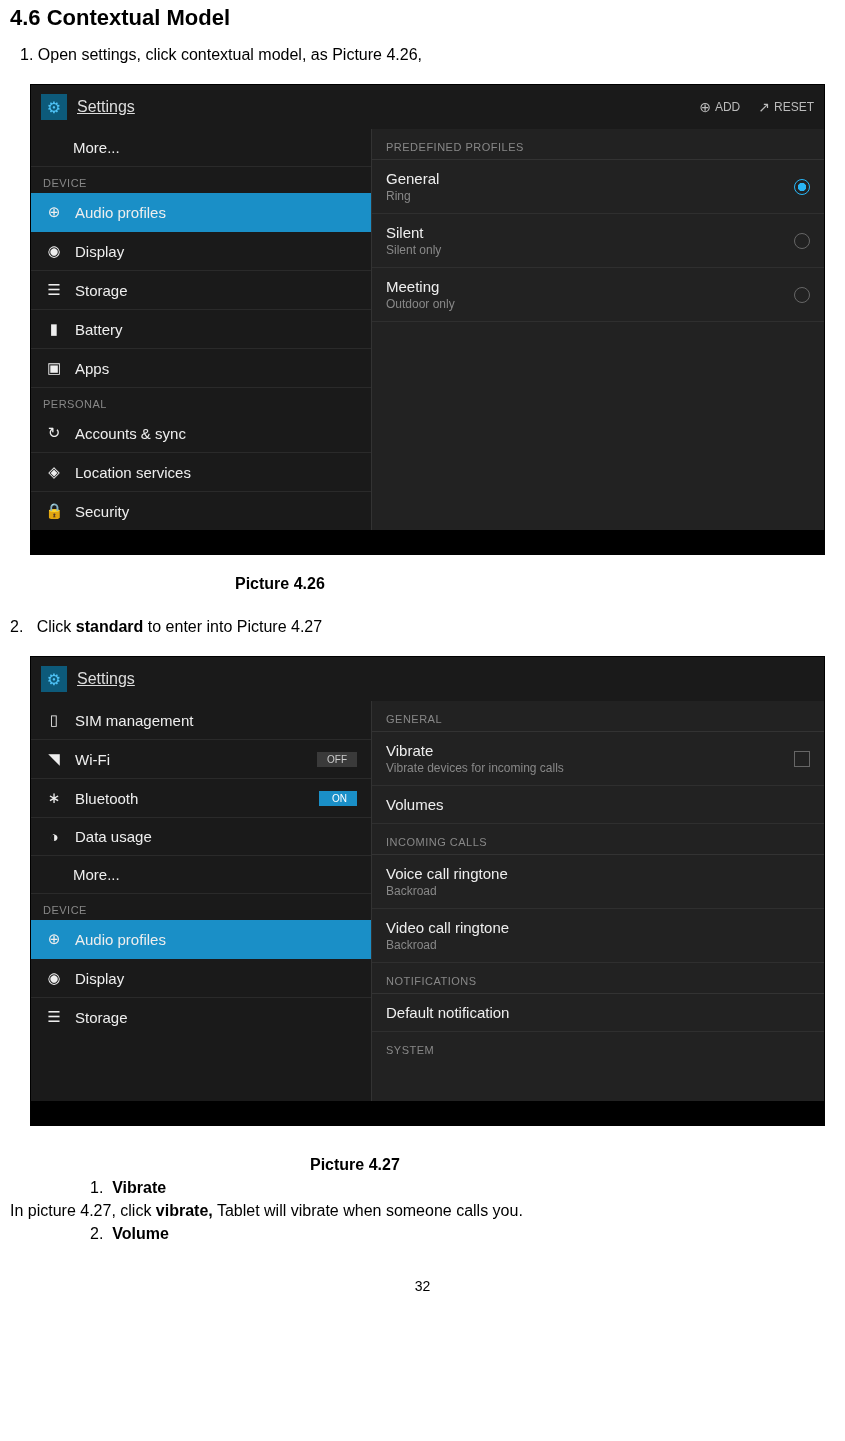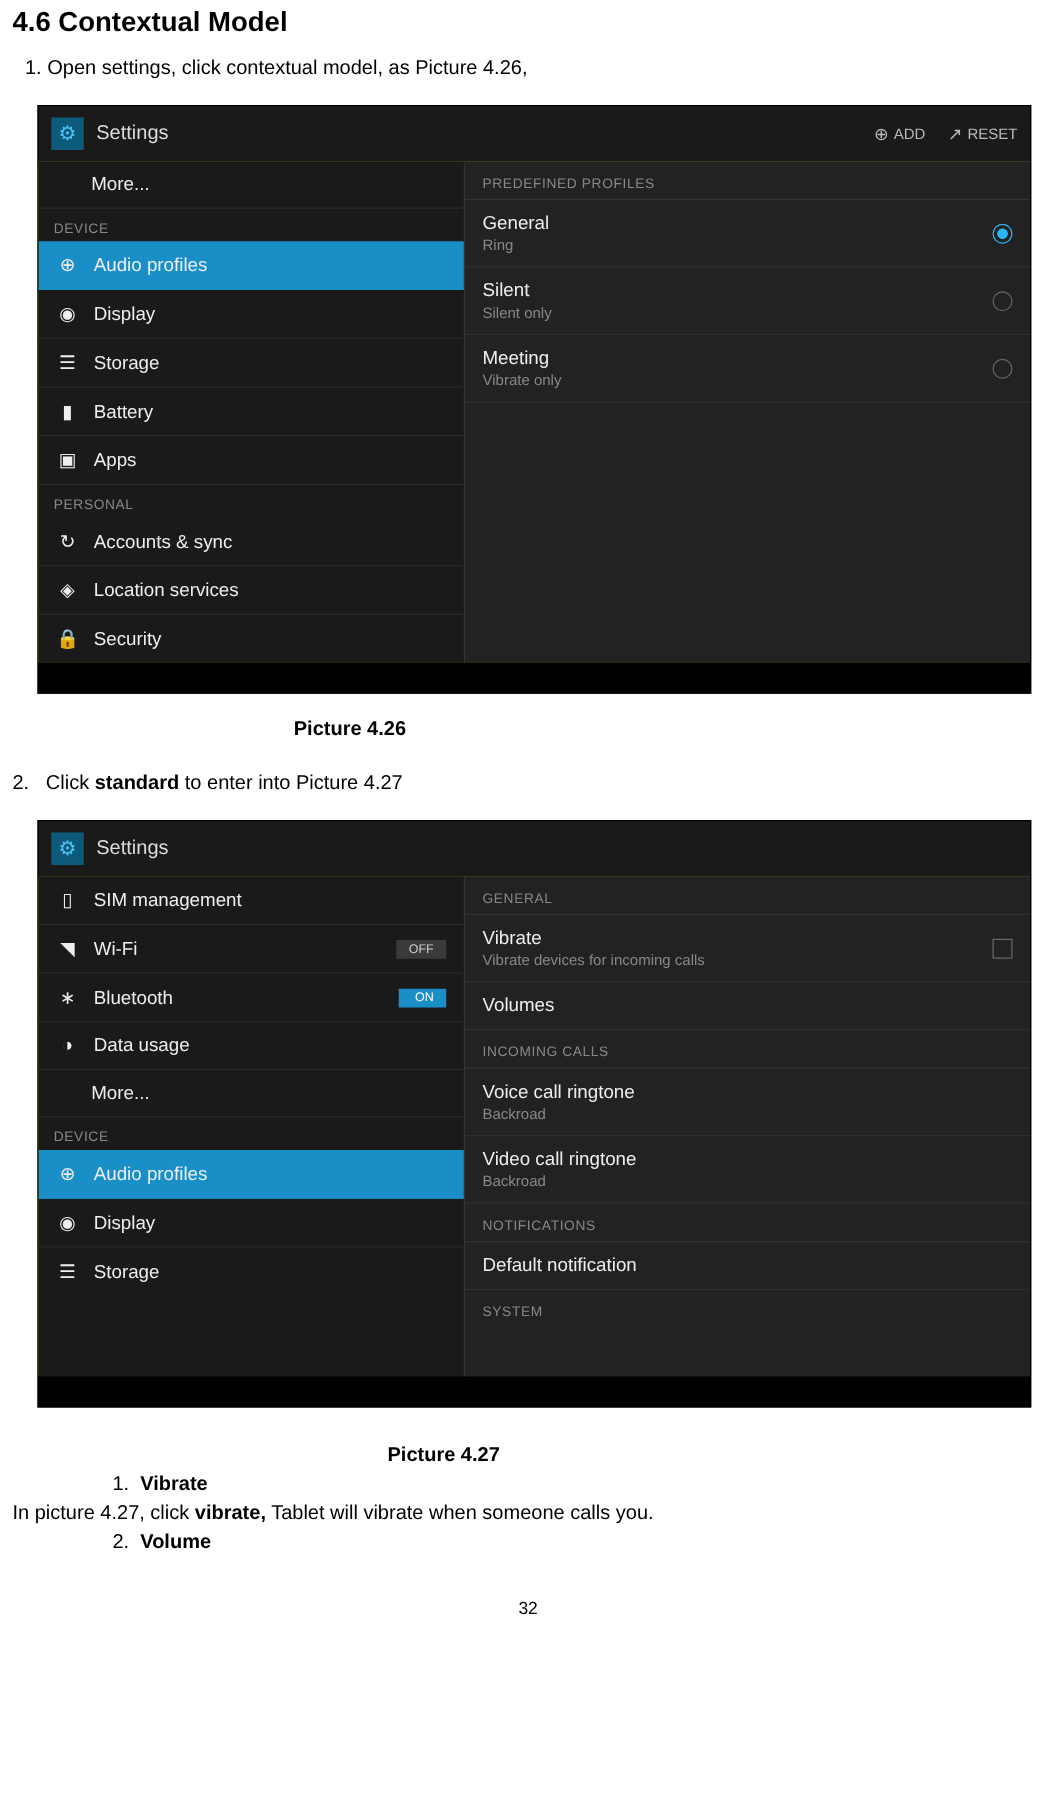--- a/index.html
+++ b/index.html
@@ -46,35 +46,36 @@
       margin-right: 10px;
     }
     .settings-icon-inner {
       font-size: 16px;
       color: #4fc3f7;
     }
     .titlebar-title {
       color: #ddd;
       font-size: 16px;
       flex: 1;
+      text-decoration: underline;
     }
     .titlebar-action {
       color: #bbb;
       font-size: 12px;
       margin-left: 18px;
       display: flex;
       align-items: center;
       gap: 4px;
     }
     .titlebar-icon {
       font-size: 14px;
     }
     .content-area {
       display: flex;
-      background: #84cc16;
+      background: #b91c1c;
       min-height: 380px;
     }
     .sidebar {
       width: 340px;
       background: #1a1a1a;
       border-right: 1px solid #333;
     }
     .sidebar-header {
       color: #888;
       font-size: 11px;
@@ -276,21 +277,21 @@
       <div class="panel-item">
         <div class="panel-item-text">
           <span class="panel-item-title">Silent</span>
           <span class="panel-item-sub">Silent only</span>
         </div>
         <div class="radio"></div>
       </div>
       <div class="panel-item">
         <div class="panel-item-text">
           <span class="panel-item-title">Meeting</span>
-          <span class="panel-item-sub">Vibrate only</span>
+          <span class="panel-item-sub">Outdoor only</span>
         </div>
         <div class="radio"></div>
       </div>
     </div>
   </div>
   <div class="nav-bar">
     <span></span>
     <span></span>
     <span></span>
   </div>

